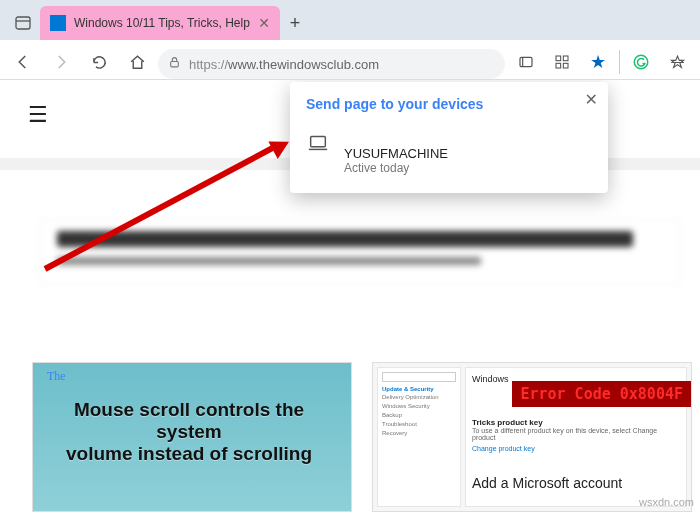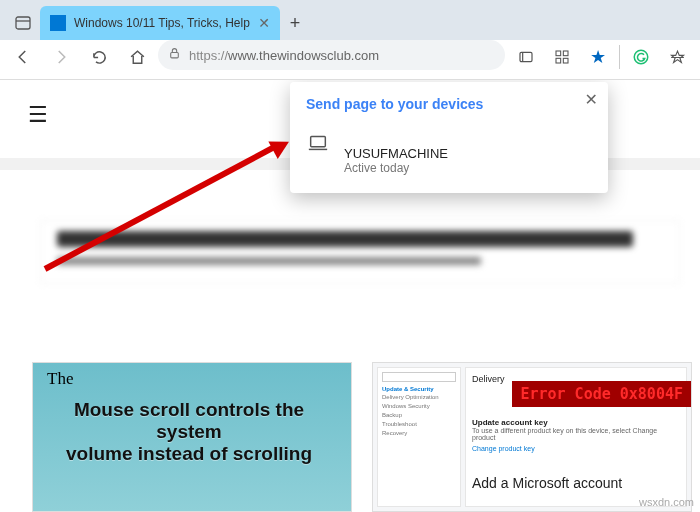--- a/index.html
+++ b/index.html
@@ -1,26 +1,26 @@
 <!DOCTYPE html>
 <html><head>
 <meta charset="utf-8">
 <style>
   * { box-sizing: border-box; margin: 0; padding: 0; font-family: "Segoe UI", Arial, sans-serif; }
   body { width: 700px; height: 512px; background: #f7f7f7; overflow: hidden; position: relative; }
 
   .titlebar { height: 40px; background: #dfe6ed; display: flex; align-items: flex-end; padding-left: 6px; }
   .tab-list-icon { width: 34px; height: 34px; display:flex; align-items:center; justify-content:center; color:#444; }
-  .tab { background: #7dd3fc; height: 34px; border-radius: 6px 6px 0 0; display: flex; align-items: center; padding: 0 10px; gap: 8px; min-width: 240px; }
+  .tab { background: #f9a8d4; height: 34px; border-radius: 6px 6px 0 0; display: flex; align-items: center; padding: 0 10px; gap: 8px; min-width: 240px; }
   .tab .favicon { width: 16px; height: 16px; background: #0078d4; }
   .tab .title { font-size: 12px; color: #333; flex: 1; white-space: nowrap; overflow: hidden; text-overflow: ellipsis; }
   .tab .close { font-size: 14px; color: #666; }
   .newtab { width: 30px; height: 34px; display:flex; align-items:center; justify-content:center; font-size: 18px; color:#444; }
 
-  .toolbar { height: 40px; background: #fff; border-bottom: 1px solid #ddd; display: flex; align-items: flex-start; padding: 0 6px; gap: 4px; }
+  .toolbar { height: 40px; background: #fff; border-bottom: 1px solid #ddd; display: flex; align-items: flex-end; padding: 0 6px; gap: 4px; }
   .toolbtn { width: 34px; height: 34px; display:flex; align-items:center; justify-content:center; color:#555; border-radius:4px; }
   .addr { flex: 1; height: 30px; background: #f1f3f5; border-radius: 15px; display:flex; align-items:center; padding: 0 10px; gap:8px; color:#555; font-size:13px; }
   .addr .lock { color:#777; }
   .addr .url { color:#666; }
   .addr .url .proto { color:#888; }
   .right-icons { display:flex; align-items:center; gap:2px; }
   .star { color:#0067c0; font-size:18px; }
   .last-border { border-left:1px solid #ccc; height:24px; margin:0 2px; }
 
   .content { position: relative; background: #fff; height: calc(512px - 80px); overflow:hidden; }
@@ -30,21 +30,21 @@
   .blurbox { position:absolute; top:140px; left:40px; right:20px; height:64px; border:1px solid #eee; padding:10px 16px; filter: blur(3px); }
   .blurline1 { height:16px; background:#333; width:95%; border-radius:3px; margin-bottom:10px; }
   .blurline2 { height:8px; background:#888; width:70%; border-radius:2px; }
 
   .card { position:absolute; bottom:0; width:320px; height:150px; border:1px solid #ddd; background:#fff; overflow:hidden; }
   .card.left { left:32px; }
   .card.right { right:8px; }
   .card-left-bg { position:absolute; inset:0; background:linear-gradient(#6dbecb,#8fd0d8); }
   .card-left-title { position:absolute; top:36px; left:10px; right:16px; text-align:center; font-weight:600; font-size:19px; color:#111; text-shadow:0 1px 0 rgba(255,255,255,.4); }
   .card-left-title .line2 { display:block; }
-  .card-left-the { position:absolute; top:6px; left:14px; font-family: Georgia, serif; font-size:17px; color:#000000; }
+  .card-left-the { position:absolute; top:6px; left:14px; font-family: Georgia, serif; font-size:12px; color:#3b82f6; }
 
   .card-right-bg { position:absolute; inset:0; background:#f5f6f8; }
   .cr-sidebar { position:absolute; left:4px; top:4px; bottom:4px; width:84px; background:#fff; border:1px solid #e6e6e6; font-size:6px; color:#777; padding:4px; }
   .cr-sidebar .srch { height:10px; border:1px solid #ccc; margin-bottom:4px; }
   .cr-sidebar .hdr { color:#0078d4; font-weight:600; margin:4px 0 2px; }
   .cr-sidebar div { margin-bottom:3px; }
   .cr-main { position:absolute; left:92px; right:4px; top:4px; bottom:4px; background:#fff; border:1px solid #e6e6e6; padding:6px; font-size:7px; color:#666; }
   .cr-main .whead { font-size:9px; color:#222; margin-bottom:4px; }
   .cr-errbar { position:absolute; top:18px; right:0; height:26px; background:#a00000; color:#ff2a2a; font-family: "Consolas", monospace; font-weight:bold; font-size:15px; display:flex; align-items:center; padding:8px 8px; }
 
@@ -167,23 +167,23 @@
     <div class="cr-sidebar">
       <div class="srch" title="Find a setting"></div>
       <div class="hdr">Update &amp; Security</div>
       <div>Delivery Optimization</div>
       <div>Windows Security</div>
       <div>Backup</div>
       <div>Troubleshoot</div>
       <div>Recovery</div>
     </div>
     <div class="cr-main">
-      <div class="whead">Delivery</div>
+      <div class="whead">Windows</div>
       <div style="height:30px"></div>
-      <div style="font-size:8px;color:#222;font-weight:600">Update account key</div>
+      <div style="font-size:8px;color:#222;font-weight:600">Tricks product key</div>
       <div>To use a different product key on this device, select Change product</div>
       <div style="color:#0078d4;margin-top:4px">Change product key</div>
       <div style="margin-top:23px;font-size:14px;color:#222;font-weight:400">Add a Microsoft account</div>
     </div>
     <div class="cr-errbar">Error Code 0x8004F</div>
   </div>
 
   <div class="popup">
     <div class="pclose">✕</div>
     <div class="ptitle">Send page to your devices</div>

